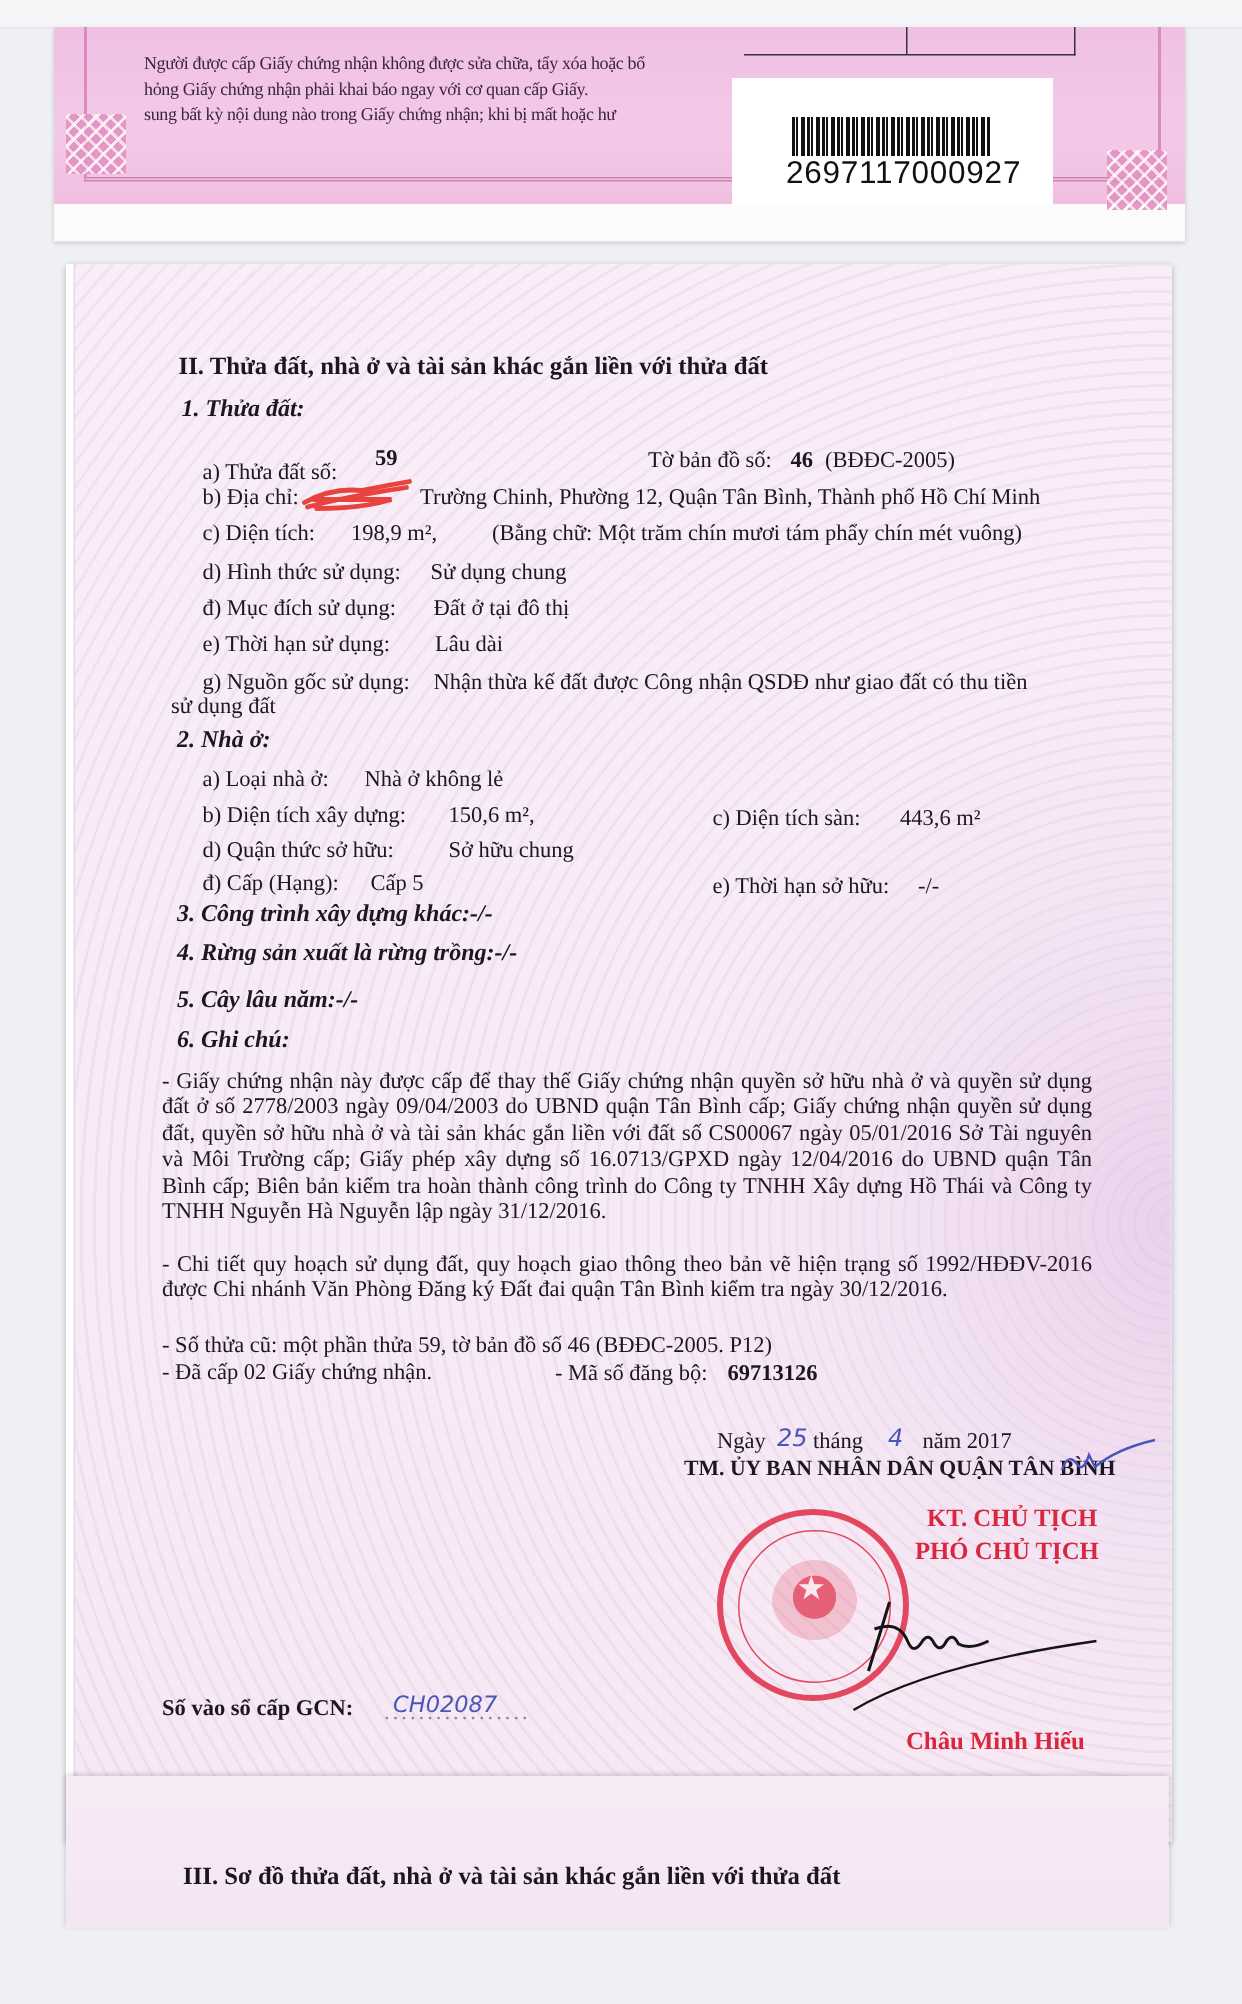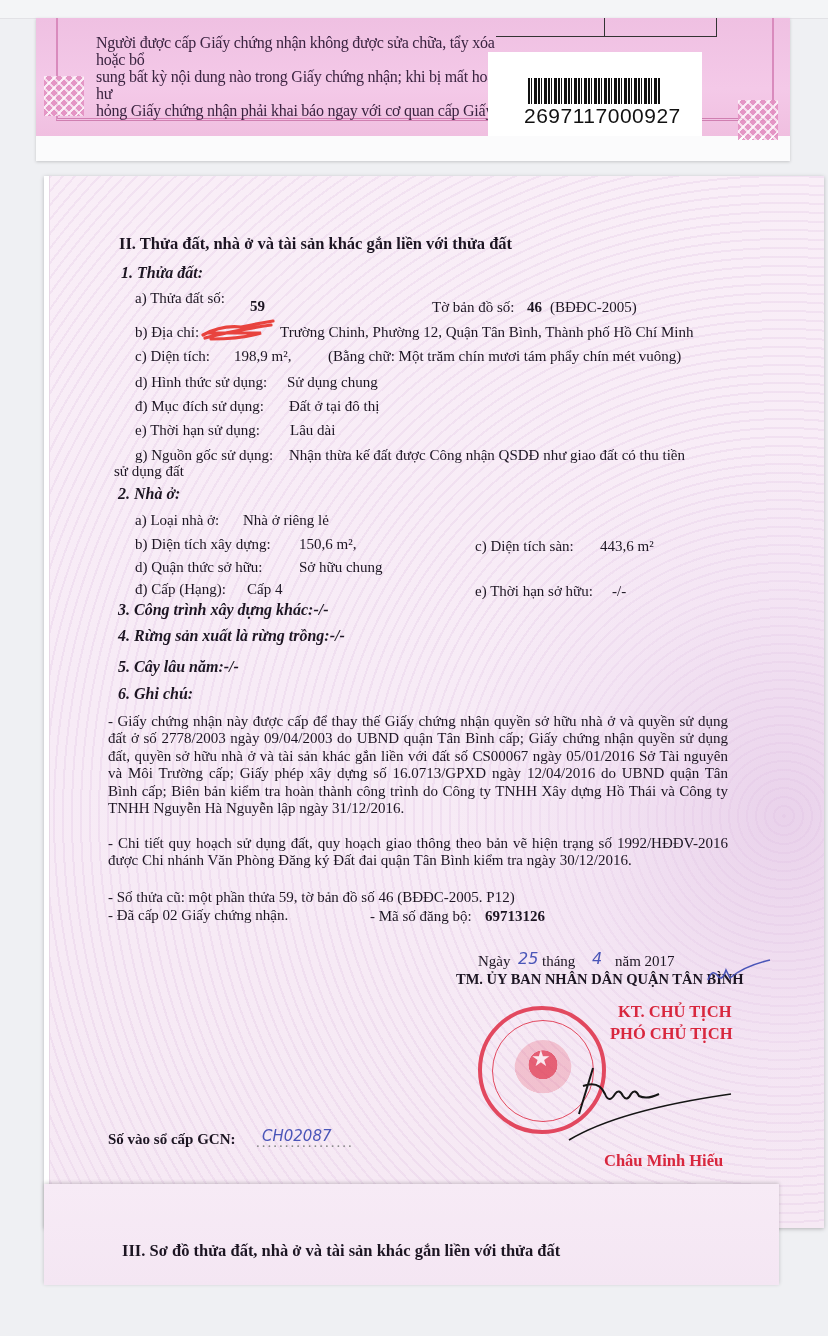--- a/index.html
+++ b/index.html
@@ -28,21 +28,21 @@
   }
   .corner-knot {
     position:absolute; width:40px; height:40px;
     background:
       repeating-linear-gradient(45deg, transparent 0 5px, rgba(255,255,255,0.7) 5px 7px),
       repeating-linear-gradient(-45deg, #e391c2 0 5px, rgba(255,255,255,0.7) 5px 7px);
     opacity:0.9;
   }
   .notice {
     position:absolute; left:60px; top:16px; width:415px;
-    font-size:16px; line-height:17px; color:#3a2340; letter-spacing:-0.25px;
+    font-size:12px; line-height:17px; color:#3a2340; letter-spacing:-0.25px;
   }
   .barcode-box {
     position:absolute; left:452px; top:34px; width:214px; height:84px; background:#ffffff;
   }
   .barcode-lines {
     position:absolute; left:40px; top:26px; width:132px; height:26px;
     background: repeating-linear-gradient(90deg,#111 0 2px,#fff 2px 3px,#111 3px 4px,#fff 4px 6px,#111 6px 9px,#fff 9px 10px);
   }
   .barcode-num {
     position:absolute; left:36px; top:52px; font-family:"Liberation Sans", sans-serif;
@@ -53,21 +53,20 @@
 
   
   .page2 {
     position:absolute; left:44px; top:176px; width:737px; height:1052px;
     background:
       radial-gradient(ellipse 460px 520px at 740px 640px, rgba(222,190,226,0.55) 0%, rgba(238,218,240,0.35) 45%, rgba(248,236,248,0) 72%),
       repeating-radial-gradient(circle at 740px 640px, rgba(210,170,215,0.18) 0 2px, transparent 2px 9px),
       linear-gradient(180deg,#f9eef7 0%, #f7ebf6 50%, #f6e9f4 100%);
     box-shadow: 0 1px 4px rgba(0,0,0,0.25);
     overflow:hidden;
-    padding-left:43px;
   }
   .page2 .leftedge { position:absolute; left:0; top:0; width:5px; height:100%; background:#ffffff; border-right:1px solid #e8d8e6; }
   .doc { position:absolute; left:0; top:0; width:737px; height:100%; }
   .t { position:absolute; white-space:nowrap; font-size:15px; color:#1c1522; }
   .b { font-weight:bold; }
   .h2 { font-size:16.5px; font-weight:bold; }
   .h3 { font-size:16px; font-weight:bold; font-style:italic; }
   .para { position:absolute; left:64px; width:620px; font-size:15px; line-height:17.4px; text-align:justify; color:#1c1522; }
   .redact {
     position:absolute; left:157px; top:129px; width:74px; height:22px;
@@ -102,36 +101,36 @@
 <div class="topbar"></div>
 
 <div class="page1">
   <div class="pinkband"></div>
   <div class="inner"></div>
   <div class="corner-knot" style="left:8px; top:58px;"></div>
   <div class="corner-knot" style="left:702px; top:82px;"></div>
   <div class="tablebit"></div>
   <div class="notice">
     <div>Người được cấp Giấy chứng nhận không được sửa chữa, tẩy xóa hoặc bổ</div>
+    <div>hỏng Giấy chứng nhận phải khai báo ngay với cơ quan cấp Giấy.</div>
     <div>sung bất kỳ nội dung nào trong Giấy chứng nhận; khi bị mất hoặc hư</div>
-    <div>hỏng Giấy chứng nhận phải khai báo ngay với cơ quan cấp Giấy.</div>
   </div>
   <div class="barcode-box">
     <div class="barcode-lines"></div>
     <div class="barcode-num">2697117000927</div>
   </div>
 </div>
 
 <div class="page2">
   <div class="leftedge"></div>
   <div class="doc">
     <div class="t h2" style="left:75px; top:58px;">II. Thửa đất, nhà ở và tài sản khác gắn liền với thửa đất</div>
     <div class="t h3" style="left:77px; top:88px;">1. Thửa đất:</div>
 
-    <div class="t" style="left:91px; top:114px;">a) Thửa đất số:</div>
+    <div class="t" style="left:91px; top:131px;">a) Thửa đất số:</div>
     <div class="t b" style="left:206px; top:122px;">59</div>
     <div class="t" style="left:388px; top:123px;">Tờ bản đồ số:</div>
     <div class="t b" style="left:483px; top:123px;">46</div>
     <div class="t" style="left:506px; top:123px;">(BĐĐC-2005)</div>
 
     <div class="t" style="left:91px; top:148px;">b) Địa chỉ:</div>
     <svg class="redact" style="top:143px;" viewBox="0 0 74 22">
       <path d="M2 16 Q20 6 40 8 Q60 4 72 2 M4 19 Q30 12 70 6 M8 14 L60 14 Q40 20 10 20" stroke="#e8433e" stroke-width="3.2" fill="none" stroke-linecap="round"></path>
     </svg>
     <div class="t" style="left:236px; top:148px;">Trường Chinh, Phường 12, Quận Tân Bình, Thành phố Hồ Chí Minh</div>
@@ -145,29 +144,29 @@
     <div class="t" style="left:91px; top:222px;">đ) Mục đích sử dụng:</div>
     <div class="t" style="left:245px; top:222px;">Đất ở tại đô thị</div>
     <div class="t" style="left:91px; top:246px;">e) Thời hạn sử dụng:</div>
     <div class="t" style="left:246px; top:246px;">Lâu dài</div>
     <div class="t" style="left:91px; top:271px;">g) Nguồn gốc sử dụng:</div>
     <div class="t" style="left:245px; top:271px;">Nhận thừa kế đất được Công nhận QSDĐ như giao đất có thu tiền</div>
     <div class="t" style="left:70px; top:287px;">sử dụng đất</div>
 
     <div class="t h3" style="left:74px; top:309px;">2. Nhà ở:</div>
     <div class="t" style="left:91px; top:336px;">a) Loại nhà ở:</div>
-    <div class="t" style="left:199px; top:336px;">Nhà ở riêng lẻ</div>
+    <div class="t" style="left:199px; top:336px;">Nhà ở không lẻ</div>
     <div class="t" style="left:91px; top:360px;">b) Diện tích xây dựng:</div>
     <div class="t" style="left:255px; top:360px;">150,6 m²,</div>
     <div class="t" style="left:431px; top:362px;">c) Diện tích sàn:</div>
     <div class="t" style="left:556px; top:362px;">443,6 m²</div>
     <div class="t" style="left:91px; top:383px;">d) Quận thức sở hữu:</div>
     <div class="t" style="left:255px; top:383px;">Sở hữu chung</div>
     <div class="t" style="left:91px; top:405px;">đ) Cấp (Hạng):</div>
-    <div class="t" style="left:203px; top:405px;">Cấp 4</div>
+    <div class="t" style="left:203px; top:405px;">Cấp 5</div>
     <div class="t" style="left:431px; top:407px;">e) Thời hạn sở hữu:</div>
     <div class="t" style="left:568px; top:407px;">-/-</div>
 
     <div class="t h3" style="left:74px; top:425px;">3. Công trình xây dựng khác:-/-</div>
     <div class="t h3" style="left:74px; top:451px;">4. Rừng sản xuất là rừng trồng:-/-</div>
     <div class="t h3" style="left:74px; top:482px;">5. Cây lâu năm:-/-</div>
     <div class="t h3" style="left:74px; top:509px;">6. Ghi chú:</div>
 
     <div class="para" style="top:537px;">- Giấy chứng nhận này được cấp để thay thế Giấy chứng nhận quyền sở hữu nhà ở và quyền sử dụng đất ở số 2778/2003 ngày 09/04/2003 do UBND quận Tân Bình cấp; Giấy chứng nhận quyền sử dụng đất, quyền sở hữu nhà ở và tài sản khác gắn liền với đất số CS00067 ngày 05/01/2016 Sở Tài nguyên và Môi Trường cấp; Giấy phép xây dựng số 16.0713/GPXD ngày 12/04/2016 do UBND quận Tân Bình cấp; Biên bản kiểm tra hoàn thành công trình do Công ty TNHH Xây dựng Hồ Thái và Công ty TNHH Nguyễn Hà Nguyễn lập ngày 31/12/2016.</div>
     <div class="para" style="top:659px;">- Chi tiết quy hoạch sử dụng đất, quy hoạch giao thông theo bản vẽ hiện trạng số 1992/HĐĐV-2016 được Chi nhánh Văn Phòng Đăng ký Đất đai quận Tân Bình kiểm tra ngày 30/12/2016.</div>

